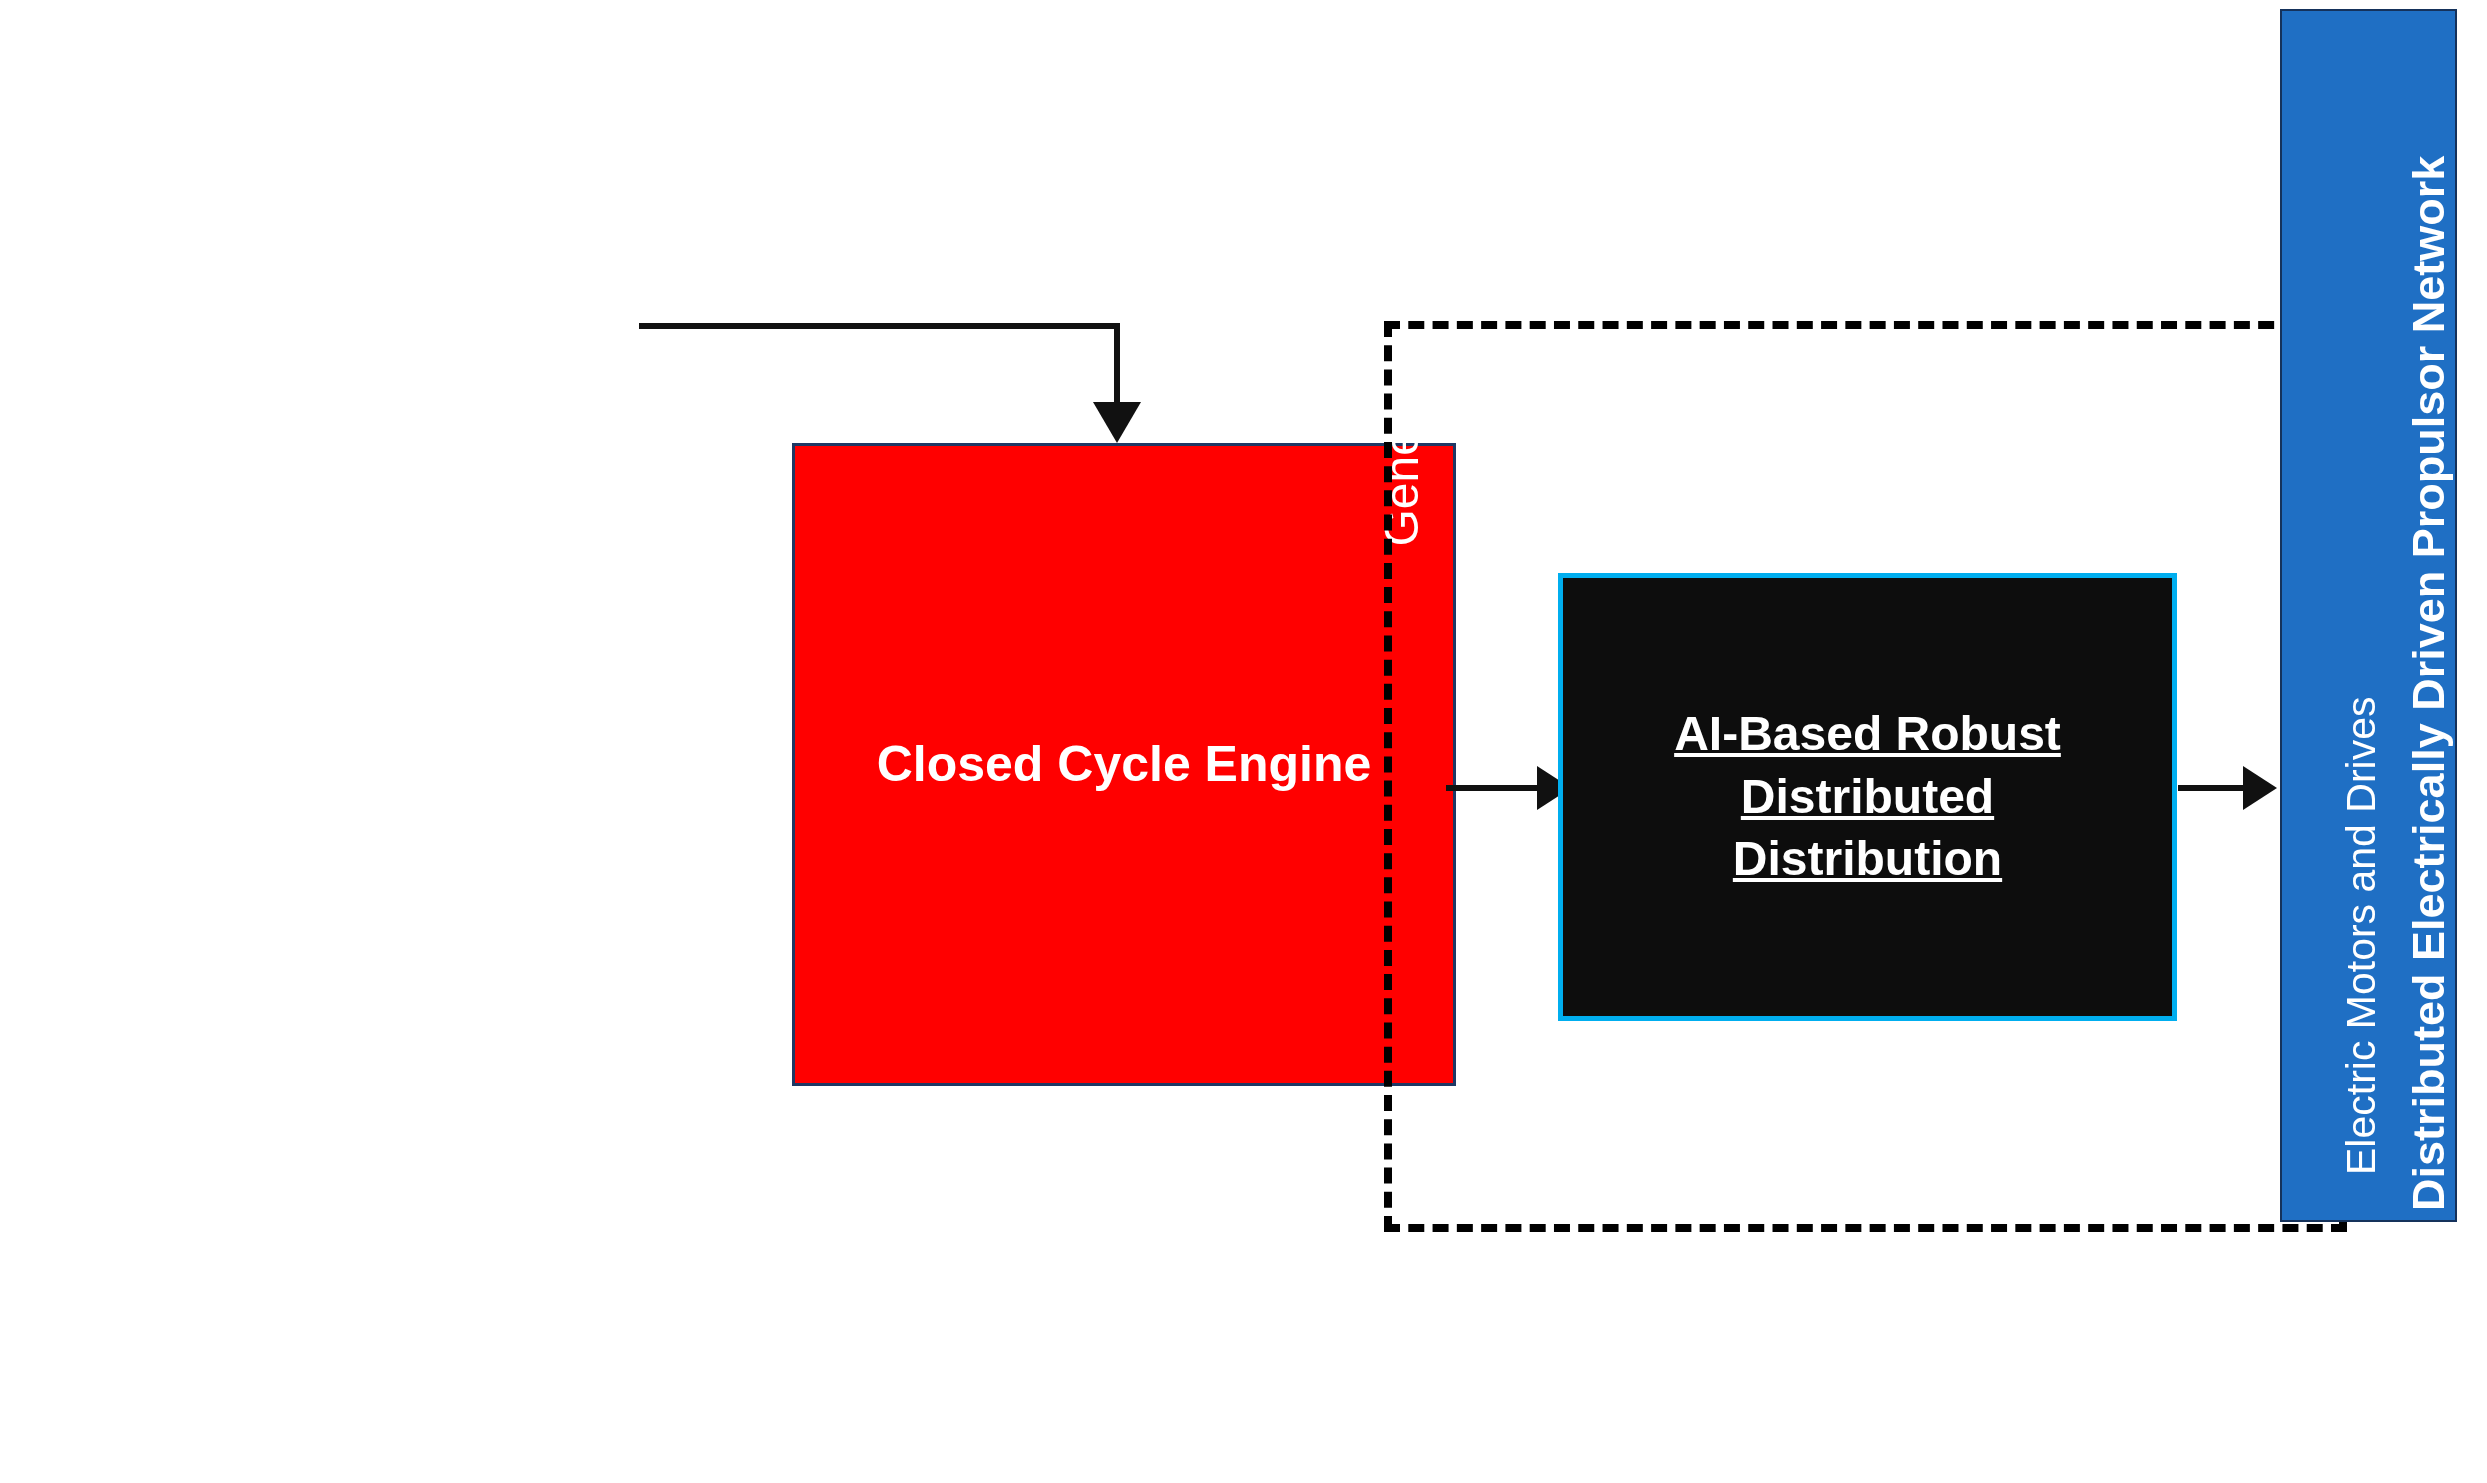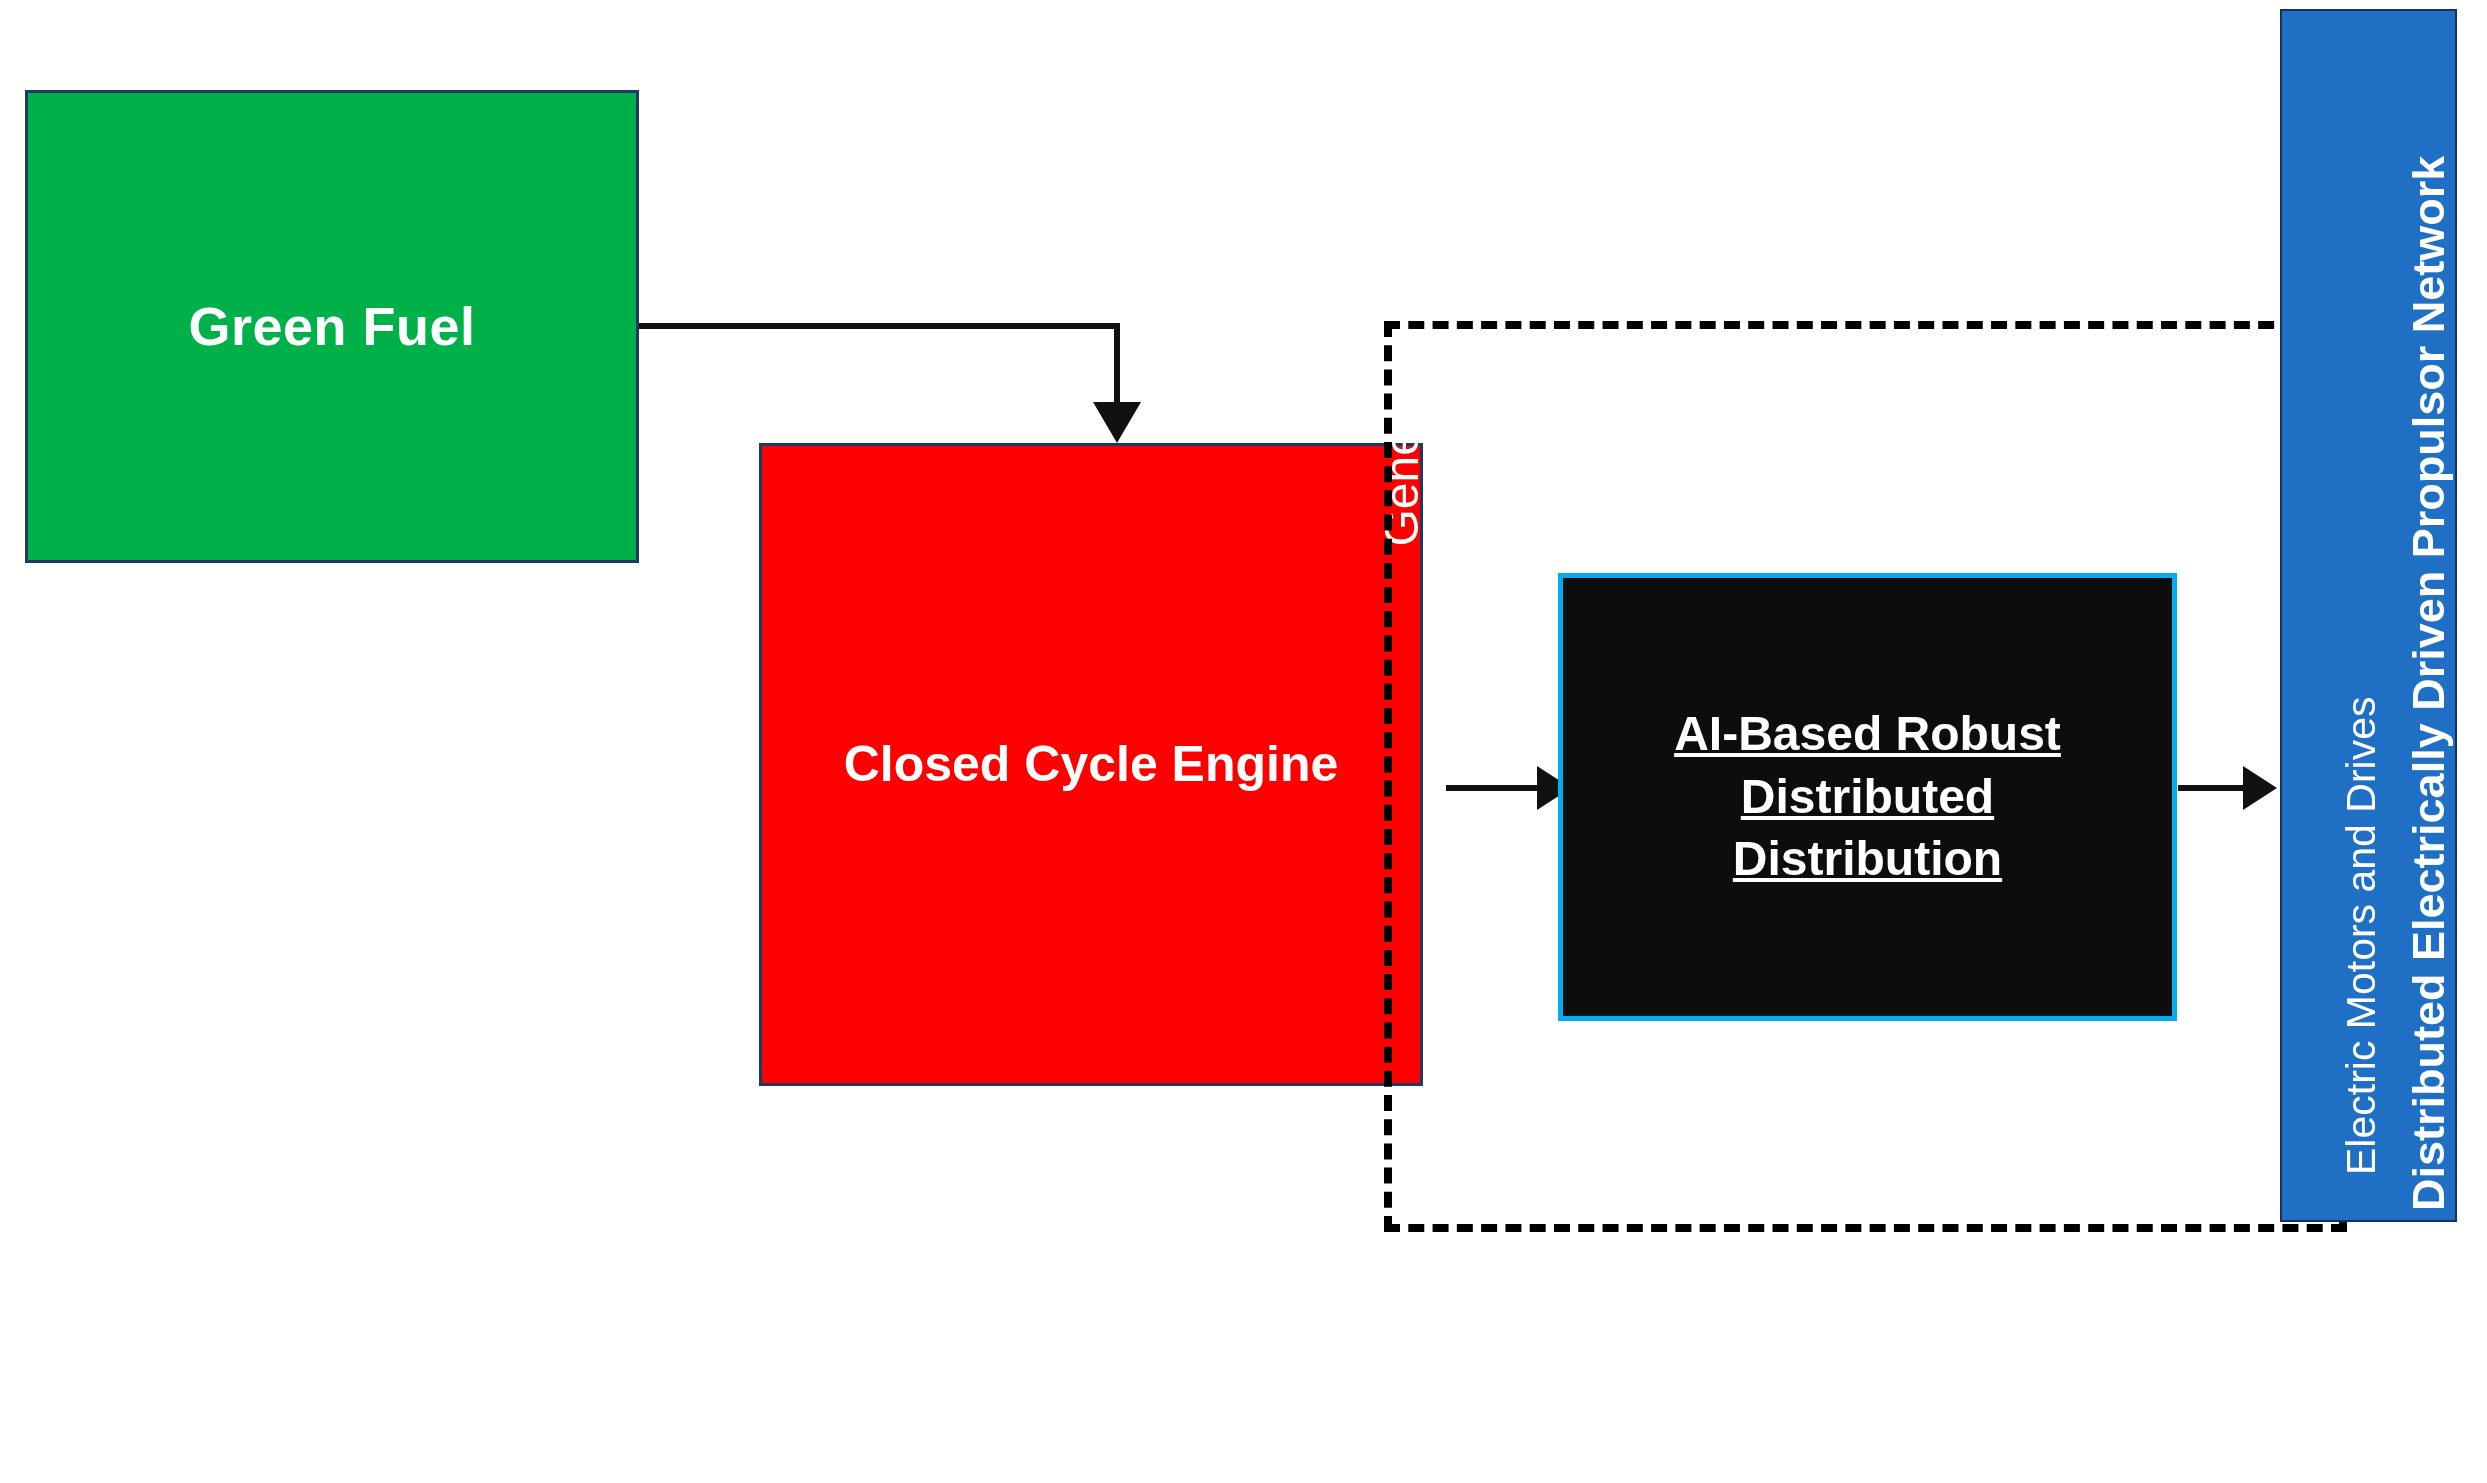--- a/index.html
+++ b/index.html
@@ -40,21 +40,21 @@
   }
   #green-fuel-box .label {
     font-size: 54px;
     font-weight: bold;
     letter-spacing: 0.5px;
     line-height: 1.15;
   }
 
   
   #engine-box {
-    left: 759px;
+    left: 792px;
     top: 443px;
     width: 664px;
     height: 643px;
     background: #FF0000;
     border: 3.7px solid #1F3864;
   }
   #engine-box .label {
     font-size: 50px;
     font-weight: bold;
     line-height: 1.22;
@@ -212,23 +212,20 @@
     border-top: 22.4px solid transparent;
     border-bottom: 22.4px solid transparent;
     border-left: 34px solid #111111;
   }
 </style>
 </head>
 <body>
 
 <div id="canvas">
 
-  <div class="box" id="green-fuel-box">
-    <span class="label">Green Fuel</span>
-  </div>
 
   <div class="conn" id="fuel-h-line"></div>
   <div class="conn" id="fuel-v-line"></div>
   <div id="fuel-arrow-head"></div>
 
   <div class="box" id="engine-box">
     <span class="label"><span>Closed Cycle Engine</span><br></span>
   </div>
 
   <div id="generator-label">Generator</div>

